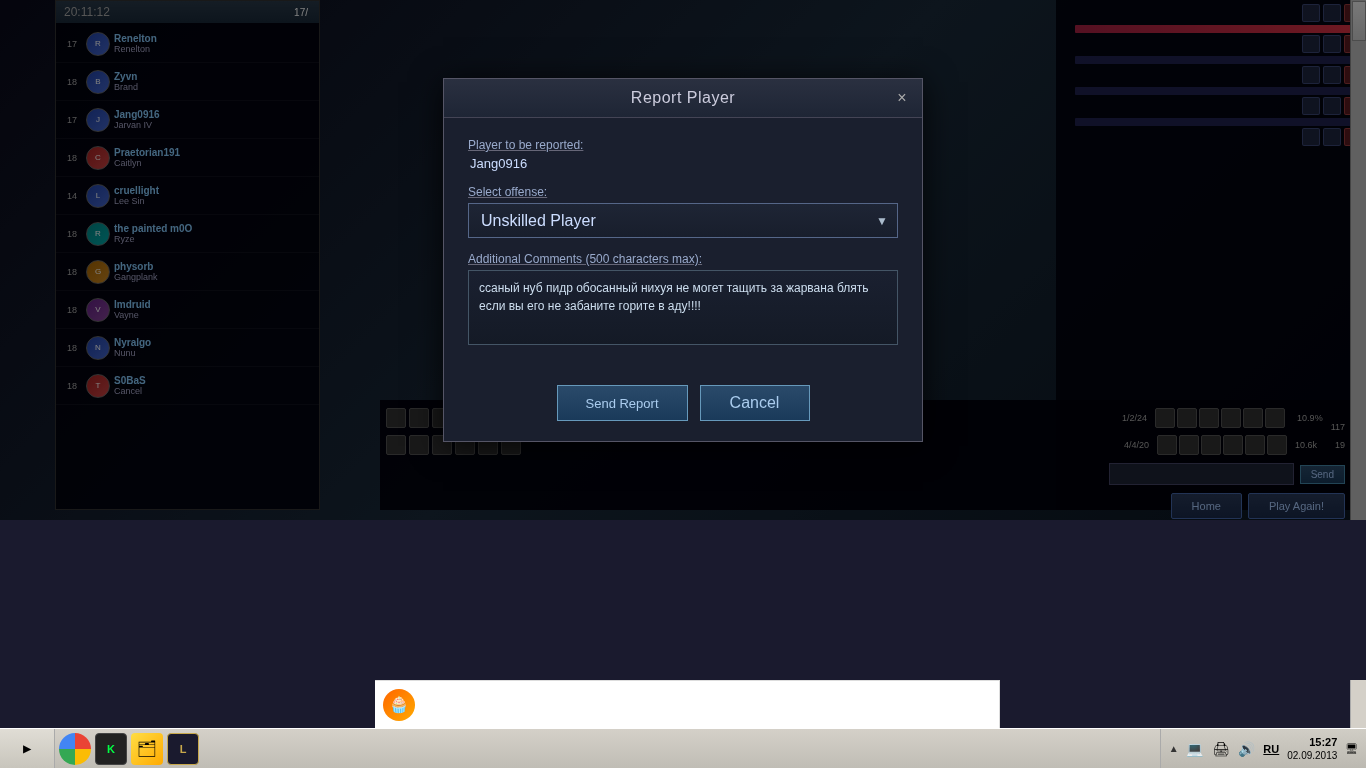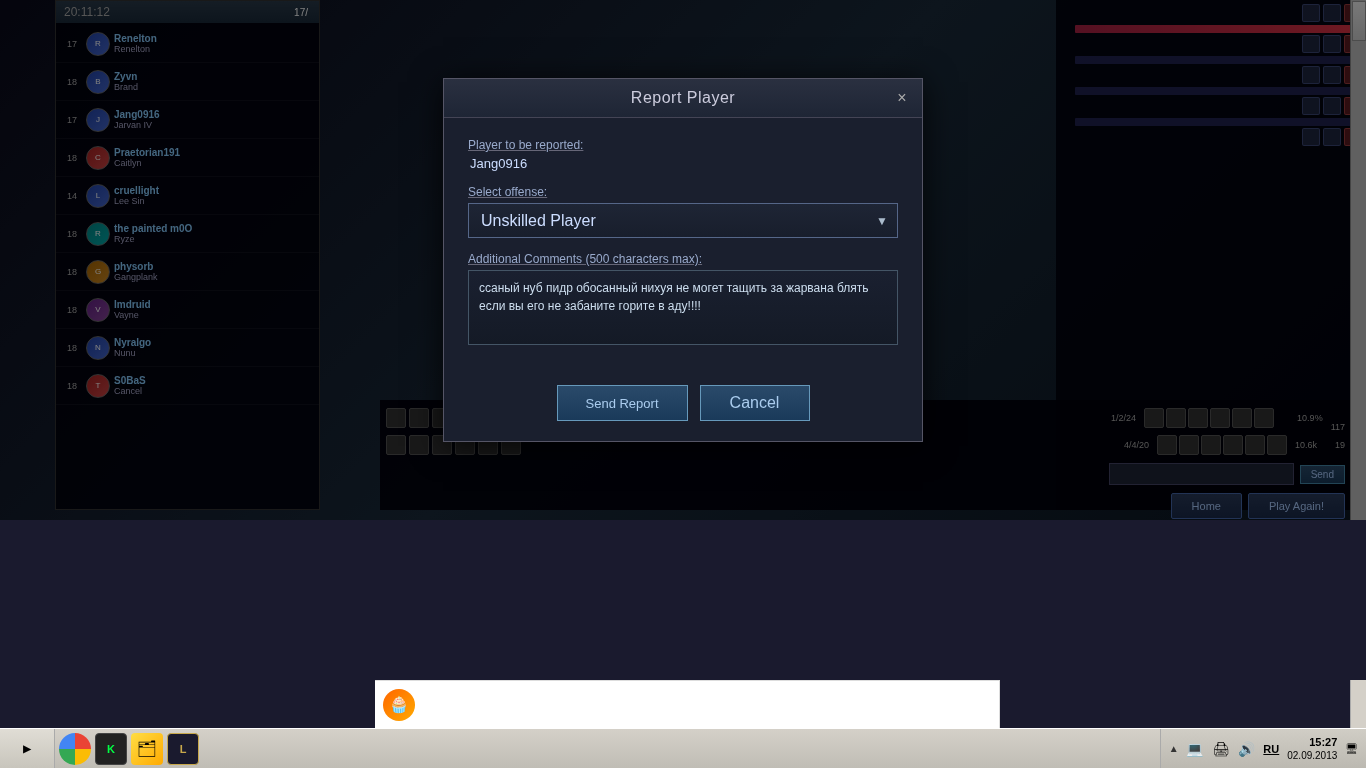--- a/index.html
+++ b/index.html
@@ -607,21 +607,21 @@
         <div class="icon-mini"></div>
       <span style="color:#aaa;font-size:9px;margin-left:auto;">1/2/24</span>
       <div style="display:flex;gap:2px;margin-left:5px;">
         <div class="icon-mini"></div>
           <div class="icon-mini"></div>
           <div class="icon-mini"></div>
           <div class="icon-mini"></div>
           <div class="icon-mini"></div>
           <div class="icon-mini"></div>
       </div>
-      <span style="color:#aaa;font-size:9px;margin-left:20px;">10.9%</span>
+      <span style="color:#aaa;font-size:9px;margin-left:9px;">10.9%</span>
       <span style="color:#aaa;font-size:9px;margin-left:5px;margin-top:18px;">117</span>
     </div>
     <div style="display:flex;align-items:center;gap:3px;margin-bottom:8px;">
       <div class="icon-mini"></div>
         <div class="icon-mini"></div>
         <div class="icon-mini"></div>
         <div class="icon-mini"></div>
         <div class="icon-mini"></div>
         <div class="icon-mini"></div>
       <span style="color:#aaa;font-size:9px;margin-left:auto;">4/4/20</span>

